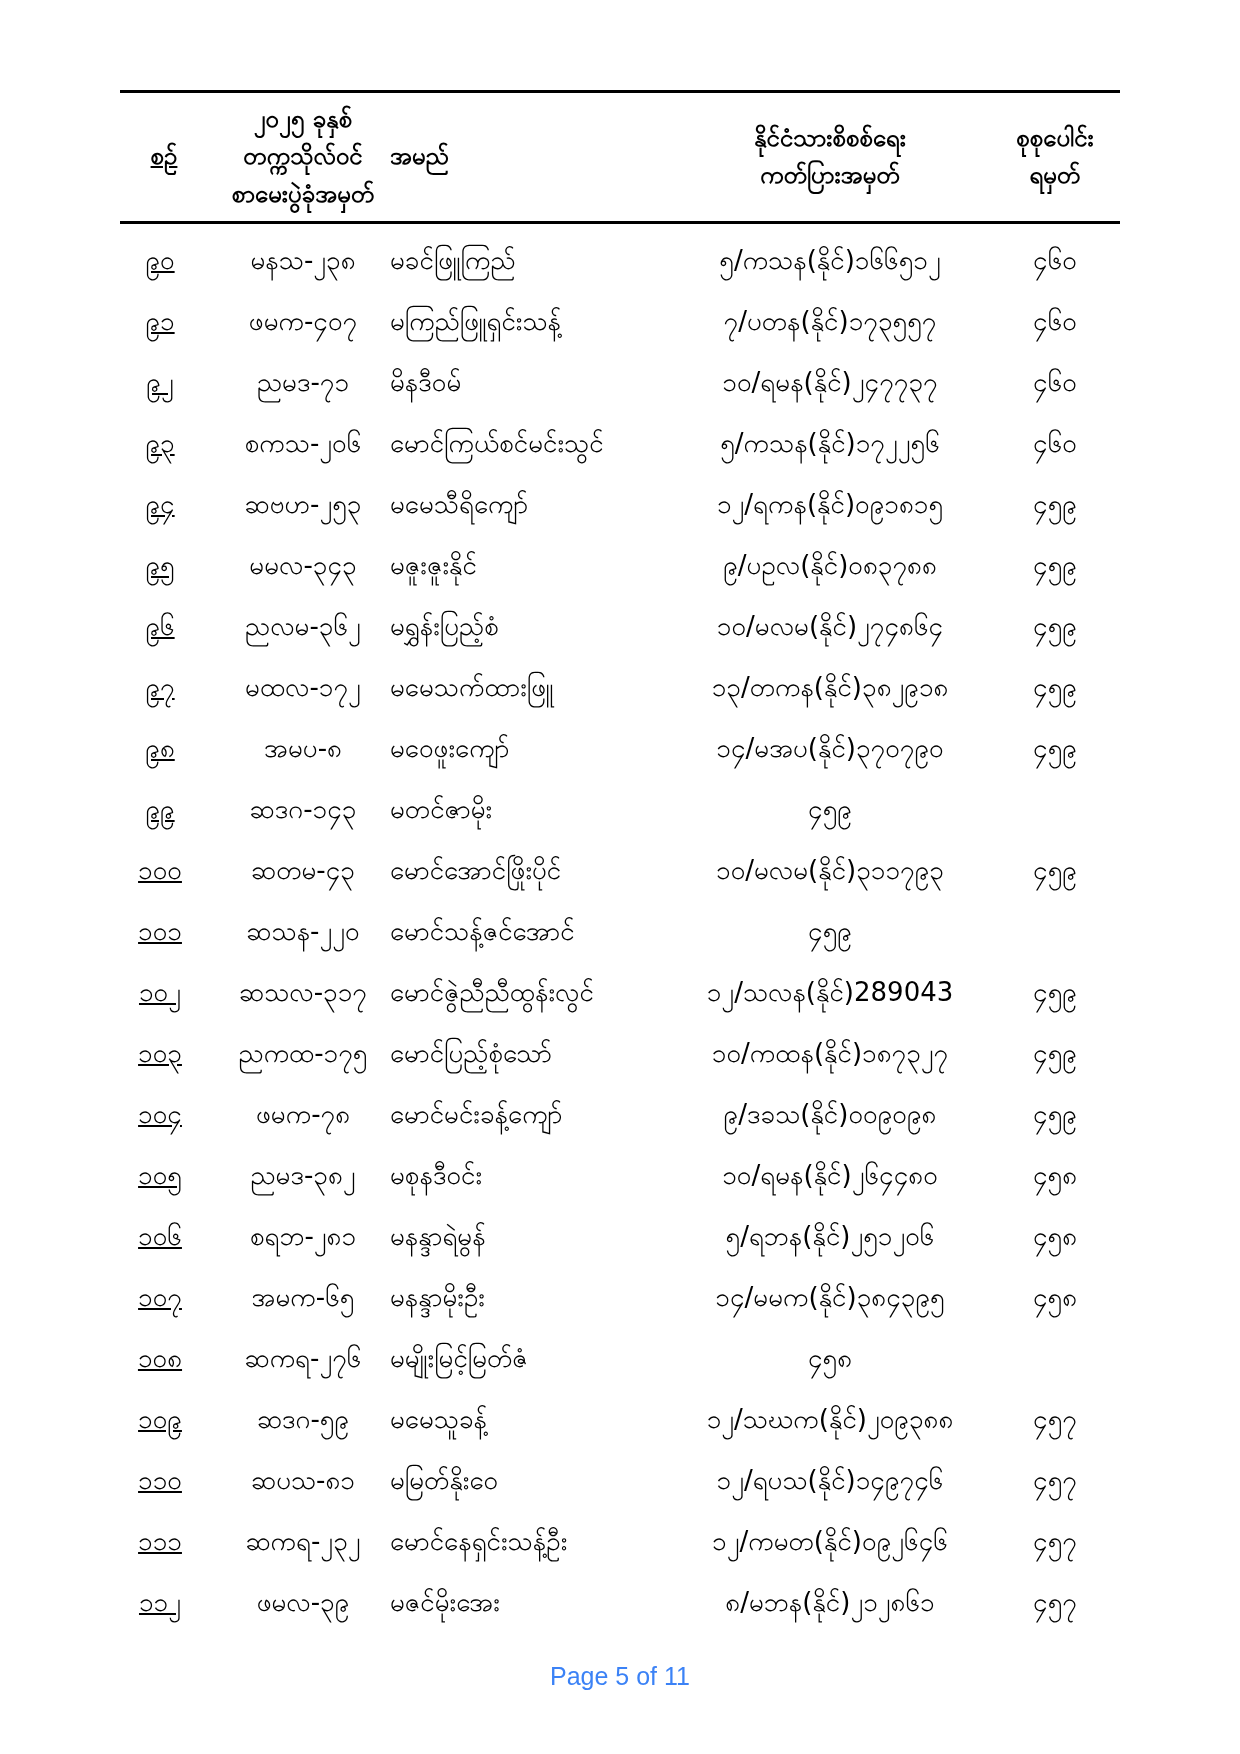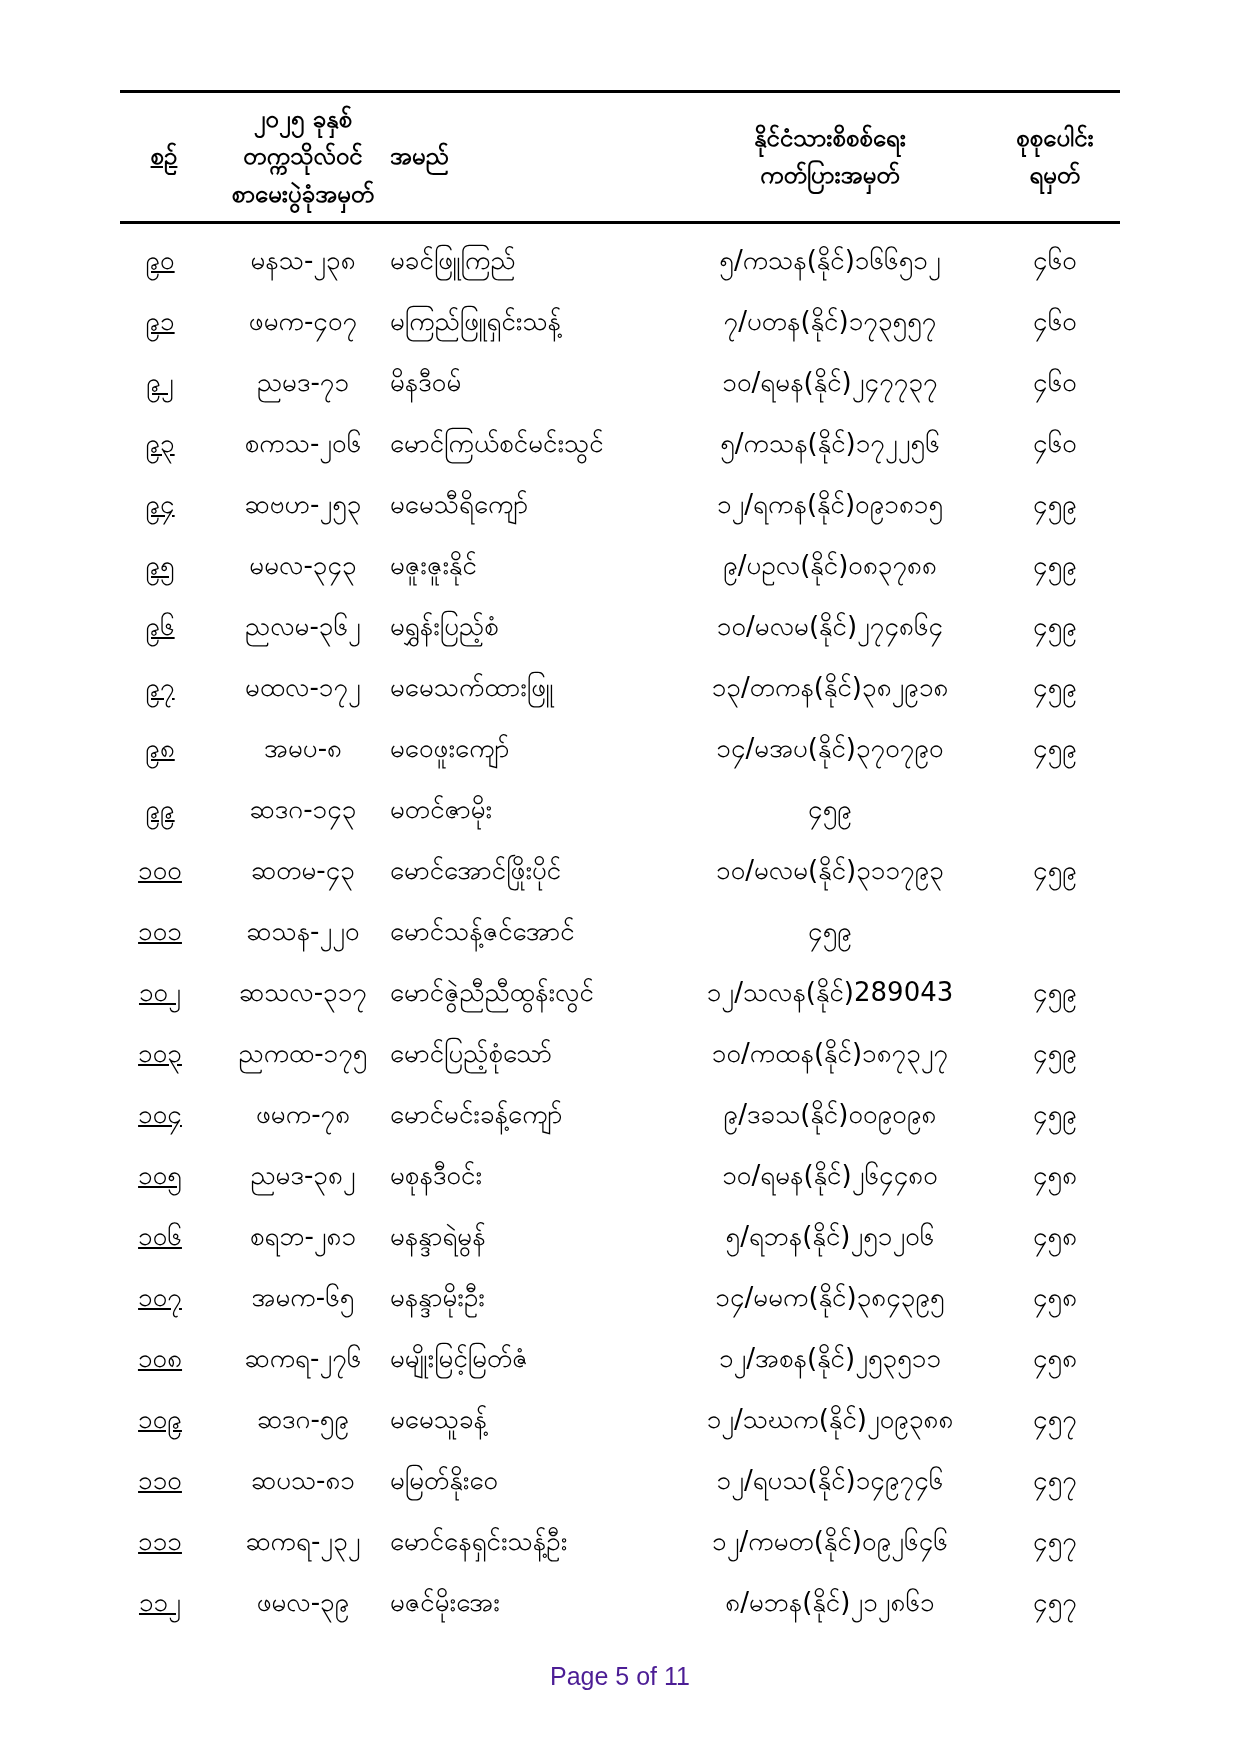--- a/index.html
+++ b/index.html
@@ -53,21 +53,21 @@
   .cell.nrc    { text-align: center; }
   .cell.total  { text-align: center; }
   .page-footer {
     position: absolute;
     left: 0;
     width: 1240px;
     top: 1662px;
     text-align: center;
     font-family: "Liberation Sans", sans-serif;
     font-size: 25px;
-    color: #4c1d95;
+    color: #3b82f6;
   }
 </style>
 </head>
 <body>
 
 <div class="page">
 
   <div class="doc-table">
 
     <div class="t-head">
@@ -204,21 +204,20 @@
           <div class="cell serial">၁၀၇</div>
           <div class="cell roll">အမက-၆၅</div>
           <div class="cell name">မနန္ဒာမိုးဦး</div>
           <div class="cell nrc">၁၄/မမက(နိုင်)၃၈၄၃၉၅</div>
           <div class="cell total">၄၅၈</div>
         </div>
         <div class="row">
           <div class="cell serial">၁၀၈</div>
           <div class="cell roll">ဆကရ-၂၇၆</div>
           <div class="cell name">မမျိုးမြင့်မြတ်ဇံ</div>
-          <div class="cell nrc">၁၂/အစန(နိုင်)၂၅၃၅၁၁</div>
           <div class="cell total">၄၅၈</div>
         </div>
         <div class="row">
           <div class="cell serial">၁၀၉</div>
           <div class="cell roll">ဆဒဂ-၅၉</div>
           <div class="cell name">မမေသူခန့်</div>
           <div class="cell nrc">၁၂/သဃက(နိုင်)၂၀၉၃၈၈</div>
           <div class="cell total">၄၅၇</div>
         </div>
         <div class="row">

